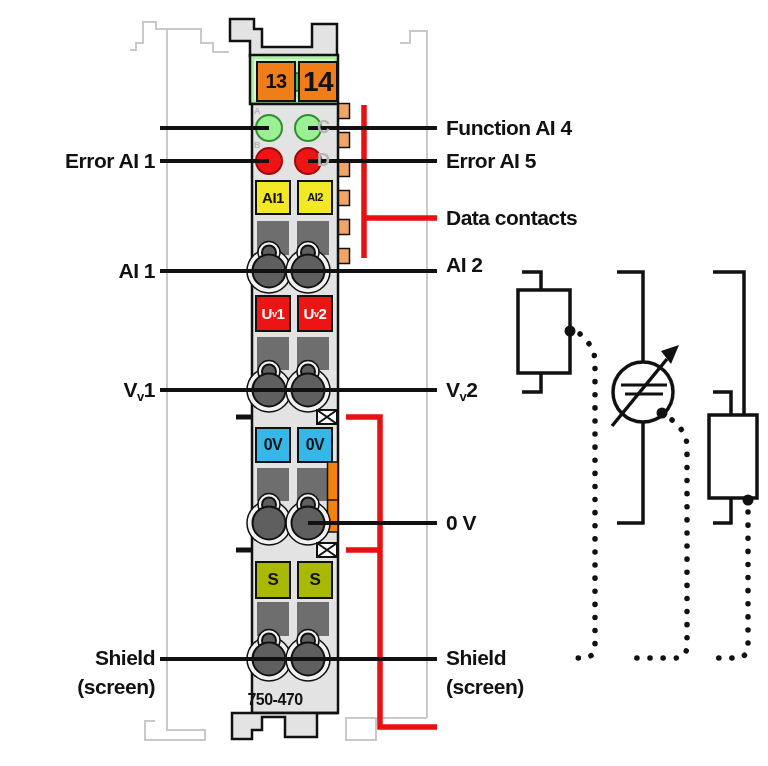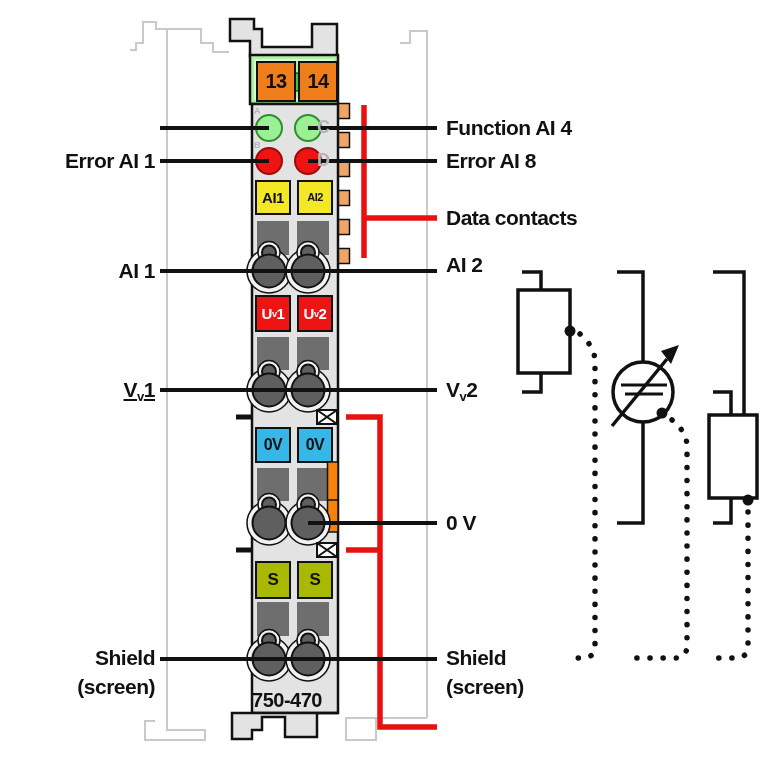--- a/index.html
+++ b/index.html
@@ -167,21 +167,21 @@
       <path d="M672,420 Q686,431 687,445 L687,645 Q687,658 675,658 L630,658" stroke-width="5.5" stroke-linecap="round" stroke-dasharray="0.1 13"></path>
 
       <path d="M713,272 H744 V415 M713,392 H731 V415 M731,498 V523 H713"></path>
       <rect x="709" y="415" width="48" height="83" fill="#fff"></rect>
       <circle cx="748" cy="500" r="5.5" fill="#111" stroke="none"></circle>
       <path d="M748,512 L748,645 Q748,658 736,658 L716,658" stroke-width="5.5" stroke-linecap="round" stroke-dasharray="0.1 13"></path>
     </g>
   </svg>
 
   <div class="plate" style="left:257px;top:62px;width:38px;height:39px;font-size:20px;">13</div>
-  <div class="plate" style="left:299px;top:62px;width:38px;height:39px;font-size:20px;">14</div>
+  <div class="plate" style="left:299px;top:62px;width:38px;height:39px;font-size:28px;">14</div>
 
   <div class="ledletter" style="left:254px;top:106px;font-size:9px;">A</div>
   <div class="ledletter" style="left:254px;top:140px;font-size:9px;">B</div>
   <div class="ledletter" style="left:317px;top:117px;font-size:18px;">C</div>
   <div class="ledletter" style="left:317px;top:150px;font-size:18px;">D</div>
 
   <div class="plate" style="left:256px;top:181px;width:34px;height:33px;font-size:15px;">AI1</div>
   <div class="plate" style="left:298px;top:181px;width:34px;height:32px;font-size:11px;">AI2</div>
 
   <div class="plate" style="left:256px;top:296px;width:34px;height:35px;font-size:15px;color:#fff;">
@@ -194,30 +194,30 @@
       <span class="sub">v</span>
       <span>2</span>
     </div>
 
   <div class="plate" style="left:256px;top:428px;width:34px;height:34px;font-size:16px;">0V</div>
   <div class="plate" style="left:298px;top:428px;width:34px;height:34px;font-size:16px;">0V</div>
 
   <div class="plate" style="left:256px;top:562px;width:34px;height:36px;font-size:17px;">S</div>
   <div class="plate" style="left:298px;top:562px;width:34px;height:36px;font-size:17px;">S</div>
 
-  <div class="plate" style="left:252px;top:689px;width:70px;height:22px;font-size:20px;">750-470</div>
+  <div class="plate" style="left:240px;top:689px;width:70px;height:22px;font-size:16px;">750-470</div>
 
   <div class="lbl lbl-l" style="top:148px;">Error AI 1</div>
   <div class="lbl lbl-l" style="top:258px;">AI 1</div>
-  <div class="lbl lbl-l" style="top:377px;text-decoration:underline;"><span>V</span><span class="sub">v</span><span>1</span></div>
+  <div class="lbl lbl-l" style="top:377px;"><span>V</span><span class="sub">v</span><span>1</span></div>
   <div class="lbl lbl-l" style="top:645px;">Shield</div>
   <div class="lbl lbl-l" style="top:674px;">(screen)</div>
 
   <div class="lbl lbl-r" style="top:115px;">Function AI 4</div>
-  <div class="lbl lbl-r" style="top:148px;">Error AI 8</div>
+  <div class="lbl lbl-r" style="top:148px;">Error AI 5</div>
   <div class="lbl lbl-r" style="top:205px;">Data contacts</div>
   <div class="lbl lbl-r" style="top:252px;">AI 2</div>
   <div class="lbl lbl-r" style="top:377px;"><span>V</span><span class="sub">v</span><span>2</span></div>
   <div class="lbl lbl-r" style="top:510px;">0 V</div>
   <div class="lbl lbl-r" style="top:645px;">Shield</div>
   <div class="lbl lbl-r" style="top:674px;">(screen)</div>
 
 </div>
 
 </body></html>

